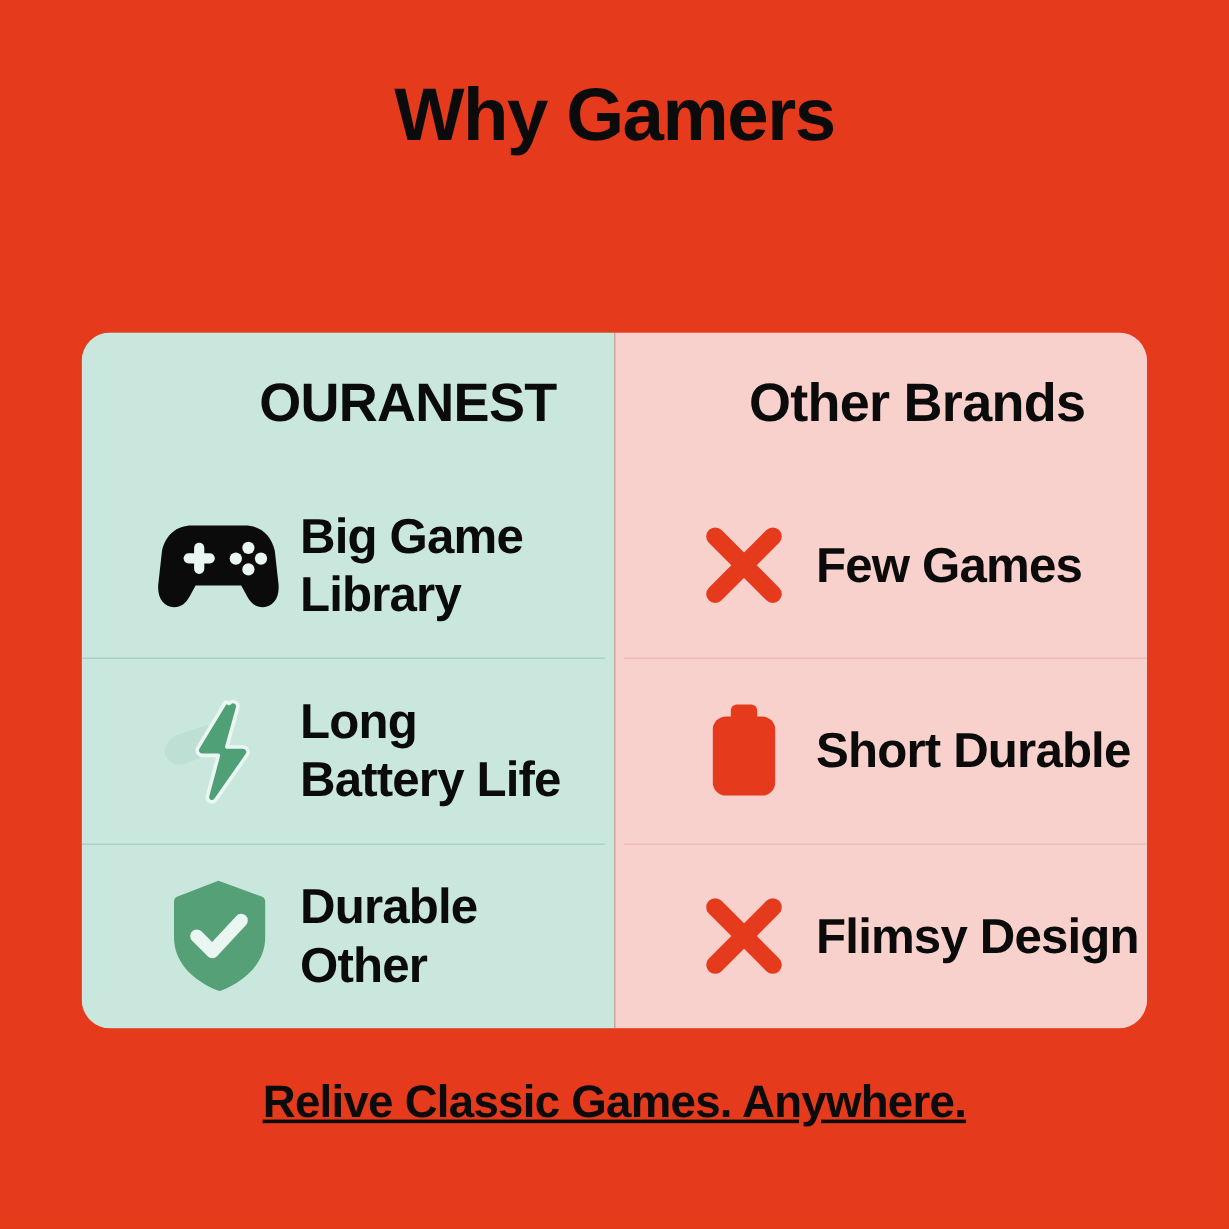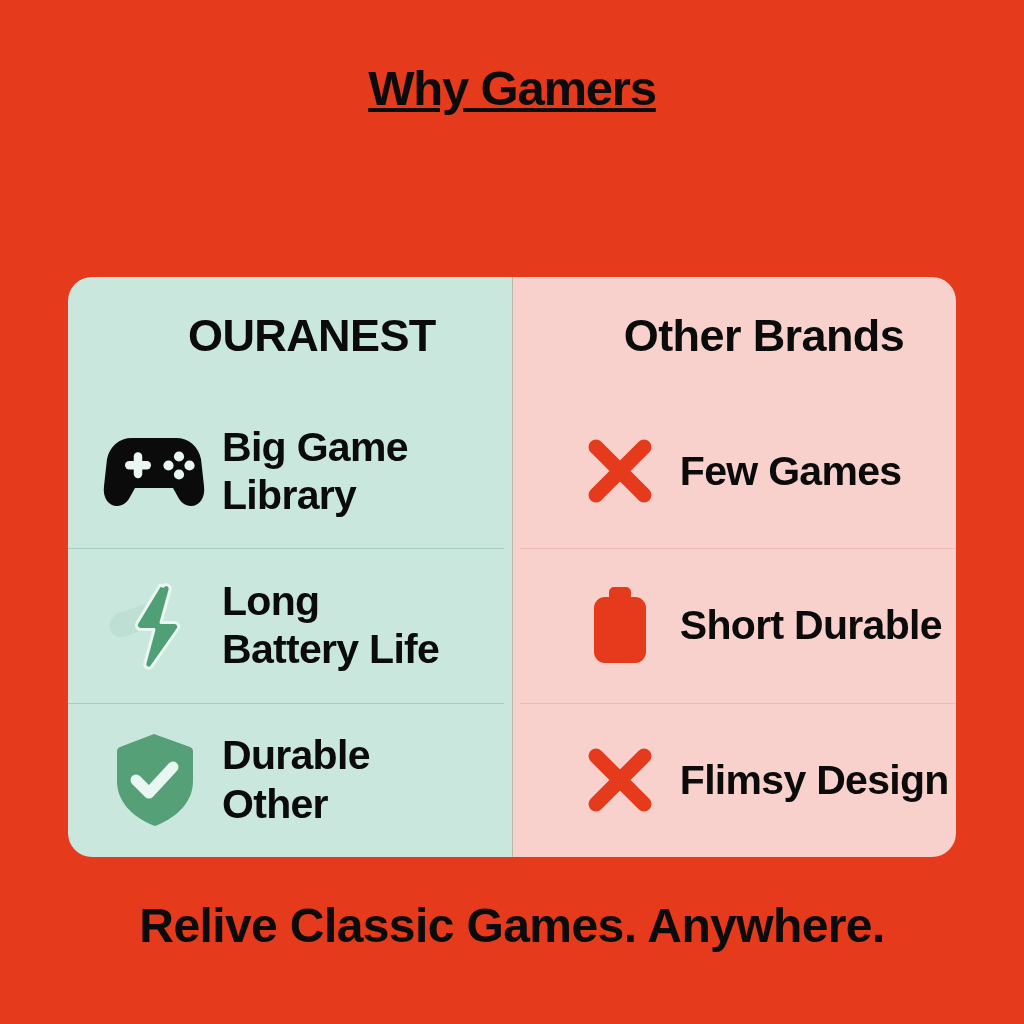--- a/index.html
+++ b/index.html
@@ -30,26 +30,25 @@
   .title-block {
     width: 100%;
     text-align: center;
     margin-top: 56px;
     padding: 0 40px;
     box-sizing: border-box;
   }
   .title-line {
     display: block;
     color: #0b0b0b;
-    font-size: 49px;
+    font-size: 62px;
     font-weight: 700;
     letter-spacing: -1.2px;
     line-height: 1.32;
     white-space: nowrap;
-    text-decoration: underline;
   }
 
   
   .table {
     position: absolute;
     left: 68px;
     top: 277px;
     width: 888px;
     height: 580px;
     border-radius: 24px;
@@ -75,21 +74,21 @@
   .row-head { height: 117px; }
   .row-body { height: 154.3px; }
 
   .cell {
     width: 50%;
     box-sizing: border-box;
     display: flex;
     align-items: center;
     position: relative;
   }
-  .cell-left  { padding-left: 32px; }
+  .cell-left  { padding-left: 60px; }
   .cell-right { padding-left: 52px; margin-left: 16px; }
 
   
   .row-body + .row-body .cell::before,
   .row-body:first-of-type .cell::before {
     content: "";
     position: absolute;
     left: 0; right: 0; top: 0;
     height: 1px;
   }
@@ -148,24 +147,25 @@
   
   .footer {
     position: absolute;
     left: 0;
     right: 0;
     top: 898px;
     text-align: center;
   }
   .footer-text {
     color: #0b0b0b;
-    font-size: 48px;
+    font-size: 38px;
     font-weight: 700;
     letter-spacing: -0.6px;
     white-space: nowrap;
+    text-decoration: underline;
   }
 </style>
 </head>
 <body>
 
 <div id="poster">
 
   <div class="title-block">
     <span class="title-line">Why Gamers</span>
   </div>

